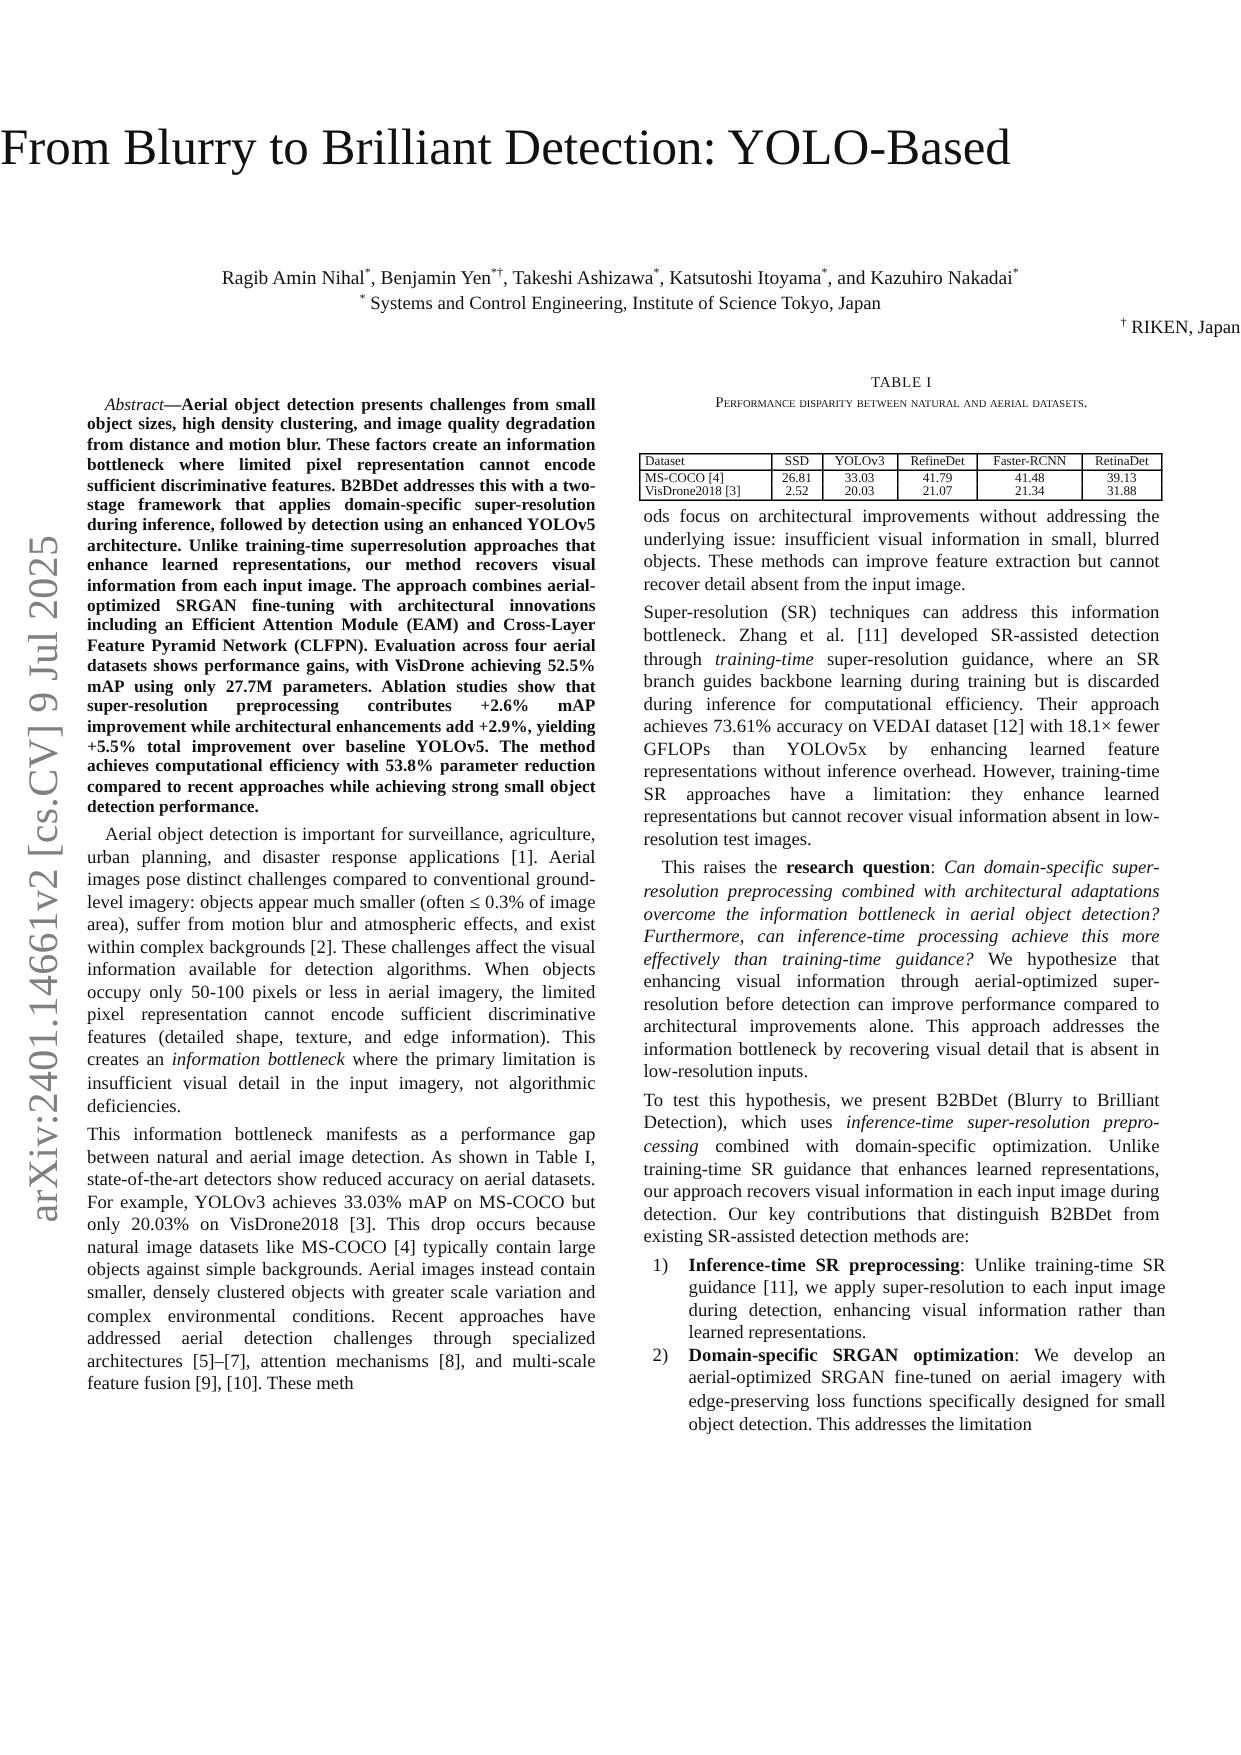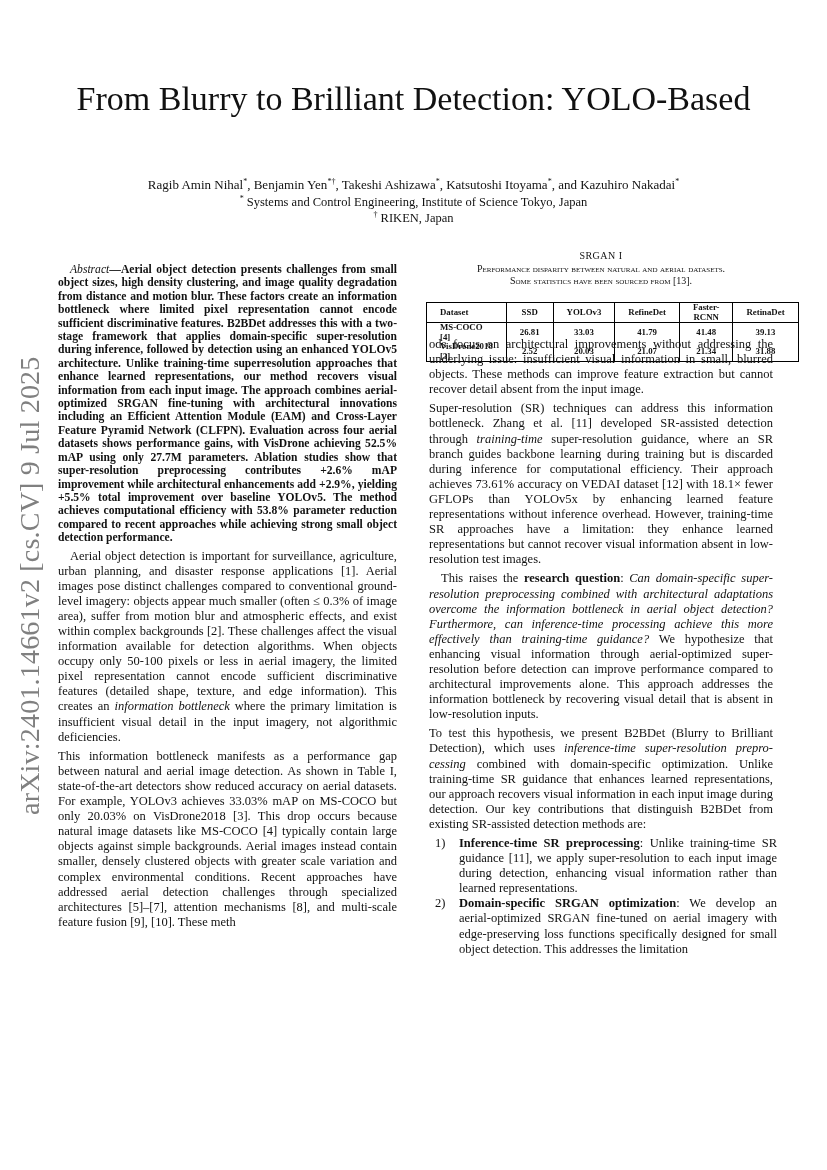--- a/index.html
+++ b/index.html
@@ -1,73 +1,72 @@
 <!DOCTYPE html>
 <html><head>
 <meta charset="utf-8">
 <style>
   html, body { margin:0; padding:0; background:#ffffff; }
   body { width:827px; height:1170px; position:relative; overflow:hidden;
          font-family:"Liberation Serif", "DejaVu Serif", serif; color:#111; }
-  .title { position:absolute; left:0; width:827px; top:78px; text-align:center;
+  .title { position:absolute; left:0; width:827px; top:78px; text-align:left;
            font-size:34px; line-height:42px; font-weight:normal; margin:0; }
   .authors { position:absolute; left:0; width:827px; top:177px; text-align:center; font-size:13px; line-height:16px; }
   .affil { position:absolute; left:0; width:827px; text-align:center; font-size:12.5px; line-height:15px; }
   sup { font-size:8px; vertical-align:5px; line-height:0; }
   .arxiv { position:absolute; left:14px; top:815px; transform-origin:0 0; transform:rotate(-90deg);
            font-size:28px; color:#808080; white-space:nowrap; letter-spacing:0.2px; }
   .col { position:absolute; font-size:12.5px; line-height:15.1px; text-align:justify; hyphens:manual; }
   .col p { margin:4px; }
   .colL { left:54px; width:347px; }
   .colR { left:425px; width:352px; }
   .abstract { font-weight:bold; text-indent:12px; font-size:11.6px; line-height:13.4px; }
   .abstract i { font-weight:normal; }
   .sechead { text-align:center; font-size:12.5px; margin:10px 0 6px 0 !important; font-variant:small-caps; text-indent:0 !important; }
   .indent { text-indent:12px; }
   .tcap { position:absolute; left:425px; width:352px; text-align:center; font-size:10px; line-height:12.5px; }
   .tcap .tl { font-size:10px; letter-spacing:0.5px; }
   .tcap .sc { font-variant:small-caps; }
   table.perf { position:absolute; left:426px; top:302px; width:349px; border-collapse:collapse; font-size:8.8px; line-height:9.5px; }
-  table.perf td, table.perf th { border:1px solid #000; padding:0 13px; font-weight:bold; text-align:center; }
+  table.perf td, table.perf th { border:1px solid #000; padding:0 3px; font-weight:normal; text-align:center; }
   table.perf td.first, table.perf th.first { text-align:left; }
   table.perf tbody td { border-top:none; border-bottom:none; }
   table.perf tbody tr:last-child td { border-bottom:1px solid #000; }
   ol.contrib { margin:0; padding:0 0 0 34px; list-style:none; }
   ol.contrib li { position:relative; }
   ol.contrib li .num { position:absolute; left:-24px; }
 </style>
 </head>
 <body>
 
 <h1 class="title">
   <span>From Blurry to Brilliant Detection: YOLO-Based</span><br>
 </h1>
 
 <div class="authors">
   <span>Ragib Amin Nihal</span><sup>*</sup><span>, </span><span>Benjamin Yen</span><sup>*†</sup><span>, </span><span>Takeshi Ashizawa</span><sup>*</sup><span>, </span><span>Katsutoshi Itoyama</span><sup>*</sup><span>, and </span><span>Kazuhiro Nakadai</span><sup>*</sup>
 </div>
 <div class="affil" style="top:195px;">
   <sup>*</sup><span> Systems and Control Engineering, Institute of Science Tokyo, Japan</span>
 </div>
-<div class="affil" style="top:211px;">
+<div class="affil" style="top:211px;text-align:right;">
   <sup>†</sup><span> RIKEN, Japan</span>
 </div>
 
 <div class="arxiv">arXiv:2401.14661v2  [cs.CV]  9 Jul 2025</div>
 
 <div class="col colL" style="top:259px;">
   <p class="abstract"><i>Abstract</i><span>—</span><span>Aerial object detection presents challenges from small object sizes, high density clustering, and image quality degradation from distance and motion blur. These factors create an information bottleneck where limited pixel representation can­not encode sufficient discriminative features. B2BDet addresses this with a two-stage framework that applies domain-specific super-resolution during inference, followed by detection using an enhanced YOLOv5 architecture. Unlike training-time super­resolution approaches that enhance learned representations, our method recovers visual information from each input image. The approach combines aerial-optimized SRGAN fine-tuning with architectural innovations including an Efficient Attention Module (EAM) and Cross-Layer Feature Pyramid Network (CLFPN). Evaluation across four aerial datasets shows performance gains, with VisDrone achieving 52.5% mAP using only 27.7M parame­ters. Ablation studies show that super-resolution preprocessing contributes +2.6% mAP improvement while architectural en­hancements add +2.9%, yielding +5.5% total improvement over baseline YOLOv5. The method achieves computational efficiency with 53.8% parameter reduction compared to recent approaches while achieving strong small object detection performance.</span></p>
   <p class="indent"><span>Aerial object detection is important for surveillance, agricul­ture, urban planning, and disaster response applications [1]. Aerial images pose distinct challenges compared to conven­tional ground-level imagery: objects appear much smaller (often ≤ 0.3% of image area), suffer from motion blur and atmospheric effects, and exist within complex backgrounds [2]. These challenges affect the visual information available for detection algorithms. When objects occupy only 50-100 pixels or less in aerial imagery, the limited pixel representation can­not encode sufficient discriminative features (detailed shape, texture, and edge information). This creates an </span><i>information bottleneck</i><span> where the primary limitation is insufficient visual detail in the input imagery, not algorithmic deficiencies.</span></p>
   <p>This information bottleneck manifests as a performance gap between natural and aerial image detection. As shown in Table I, state-of-the-art detectors show reduced accuracy on aerial datasets. For example, YOLOv3 achieves 33.03% mAP on MS-COCO but only 20.03% on VisDrone2018 [3]. This drop occurs because natural image datasets like MS-COCO [4] typ­ically contain large objects against simple backgrounds. Aerial images instead contain smaller, densely clustered objects with greater scale variation and complex environmental conditions. Recent approaches have addressed aerial detection challenges through specialized architectures [5]–[7], attention mecha­nisms [8], and multi-scale feature fusion [9], [10]. These meth­</p>
 </div>
 
 <div class="tcap" style="top:250px;">
-  <div class="tl">SRGAN I</div>
+  <div class="tl">TABLE I</div>
   <div class="sc">Performance disparity between natural and aerial datasets.</div>
-  <div class="sc">Some statistics have been sourced from [13].</div>
 </div>
 
 <table class="perf">
   <thead>
     <tr>
       <th class="first">Dataset</th>
       <th>SSD</th>
       <th>YOLOv3</th>
       <th>RefineDet</th>
       <th>Faster-RCNN</th>

